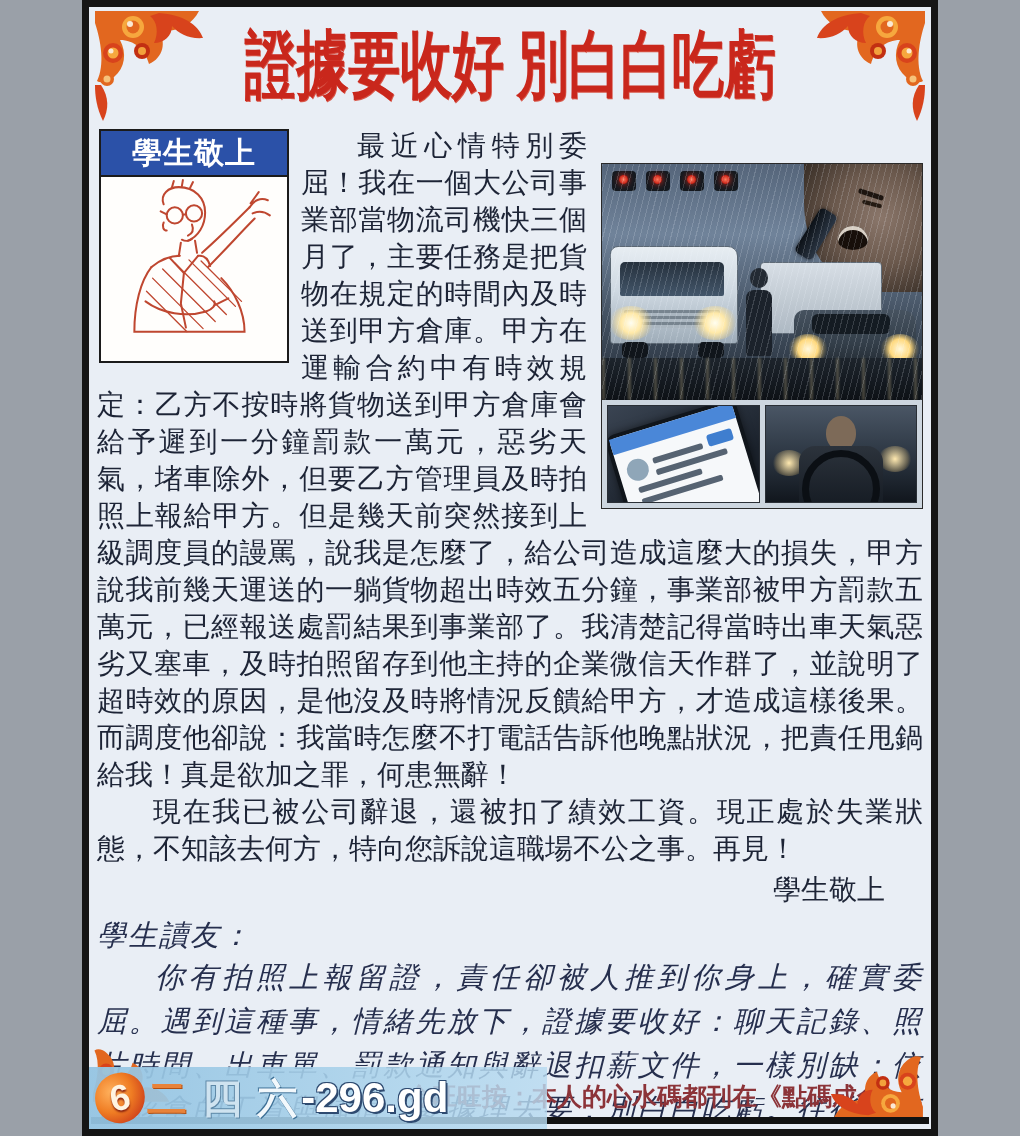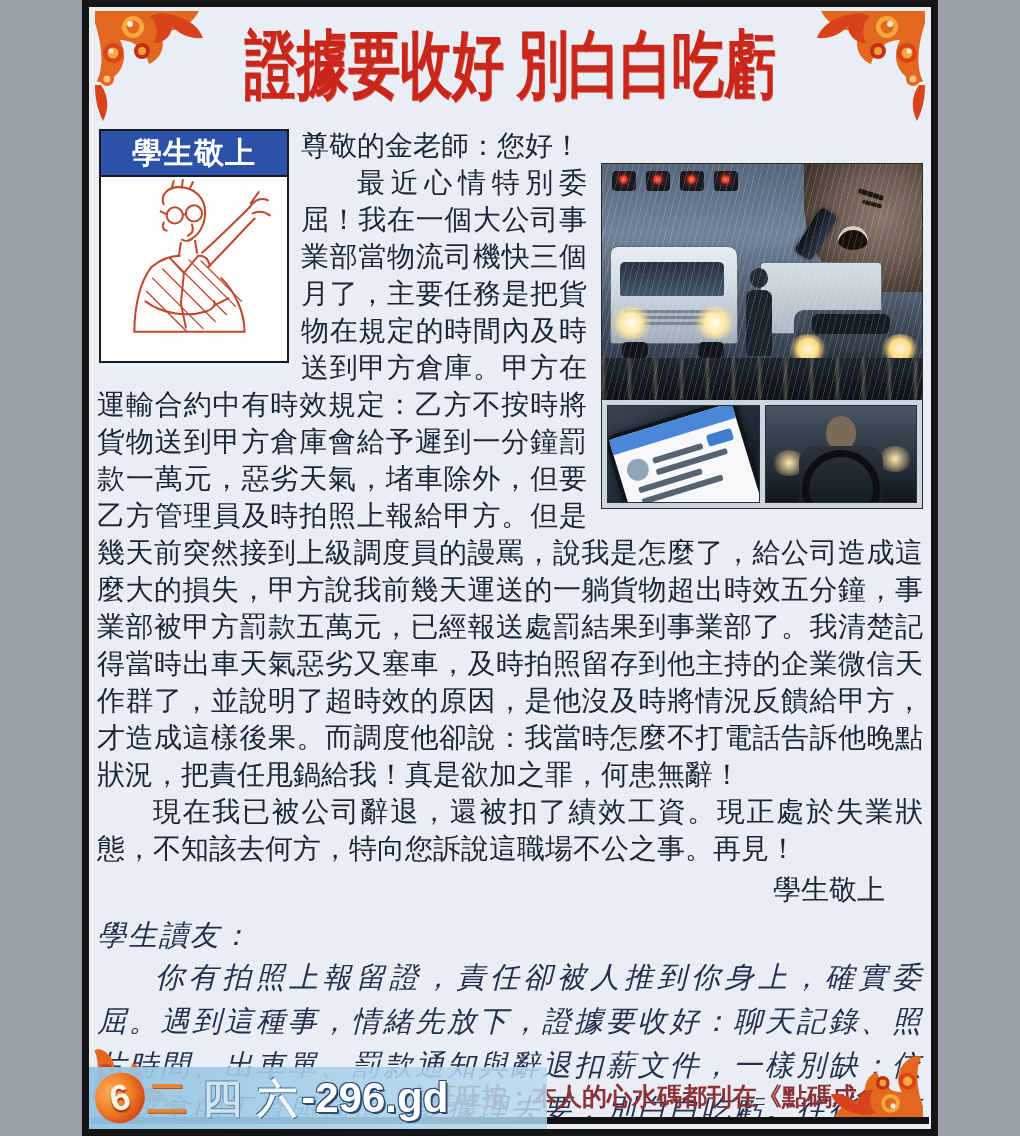--- a/index.html
+++ b/index.html
@@ -258,21 +258,20 @@
         <div class="ph-cell cell-driver">
           <span class="glow" style="left:6px; top:44px;"></span>
           <span class="glow" style="right:4px; top:40px;"></span>
           <div class="driver-head"></div>
           <div class="driver-body"></div>
           <div class="wheel"></div>
         </div>
       </div>
     </div>
 
-    <p class="letter-p">尊敬的金老師：您好！</p>
     <p class="letter-p ind">最近心情特別委屈！我在一個大公司事業部當物流司機快三個月了，主要任務是把貨物在規定的時間內及時送到甲方倉庫。甲方在運輸合約中有時效規定：乙方不按時將貨物送到甲方倉庫會給予遲到一分鐘罰款一萬元，惡劣天氣，堵車除外，但要乙方管理員及時拍照上報給甲方。但是幾天前突然接到上級調度員的謾罵，說我是怎麼了，給公司造成這麼大的損失，甲方說我前幾天運送的一躺貨物超出時效五分鐘，事業部被甲方罰款五萬元，已經報送處罰結果到事業部了。我清楚記得當時出車天氣惡劣又塞車，及時拍照留存到他主持的企業微信天作群了，並說明了超時效的原因，是他沒及時將情況反饋給甲方，才造成這樣後果。而調度他卻說：我當時怎麼不打電話告訴他晚點狀況，把責任甩鍋給我！真是欲加之罪，何患無辭！</p>
     <p class="letter-p ind">現在我已被公司辭退，還被扣了績效工資。現正處於失業狀態，不知該去何方，特向您訴說這職場不公之事。再見！</p>
     <p class="letter-sig">學生敬上</p>
 
     <div class="reply">
       <p class="reply-sal">學生讀友：</p>
       <p class="reply-p">你有拍照上報留證，責任卻被人推到你身上，確實委屈。遇到這種事，情緒先放下，證據要收好：聊天記錄、照片時間、出車單、罰款通知與辭退扣薪文件，一樣別缺；依法該拿的工資與補償，要據理去要，別白白吃虧。往後跑車送貨，除了群報備，關鍵節點也要同步電話或短信留痕，免得再被人抓漏洞。此祝你早日另覓良機。</p>
       <p class="reply-sig">金旺旺覆</p>
     </div>
   </div>

